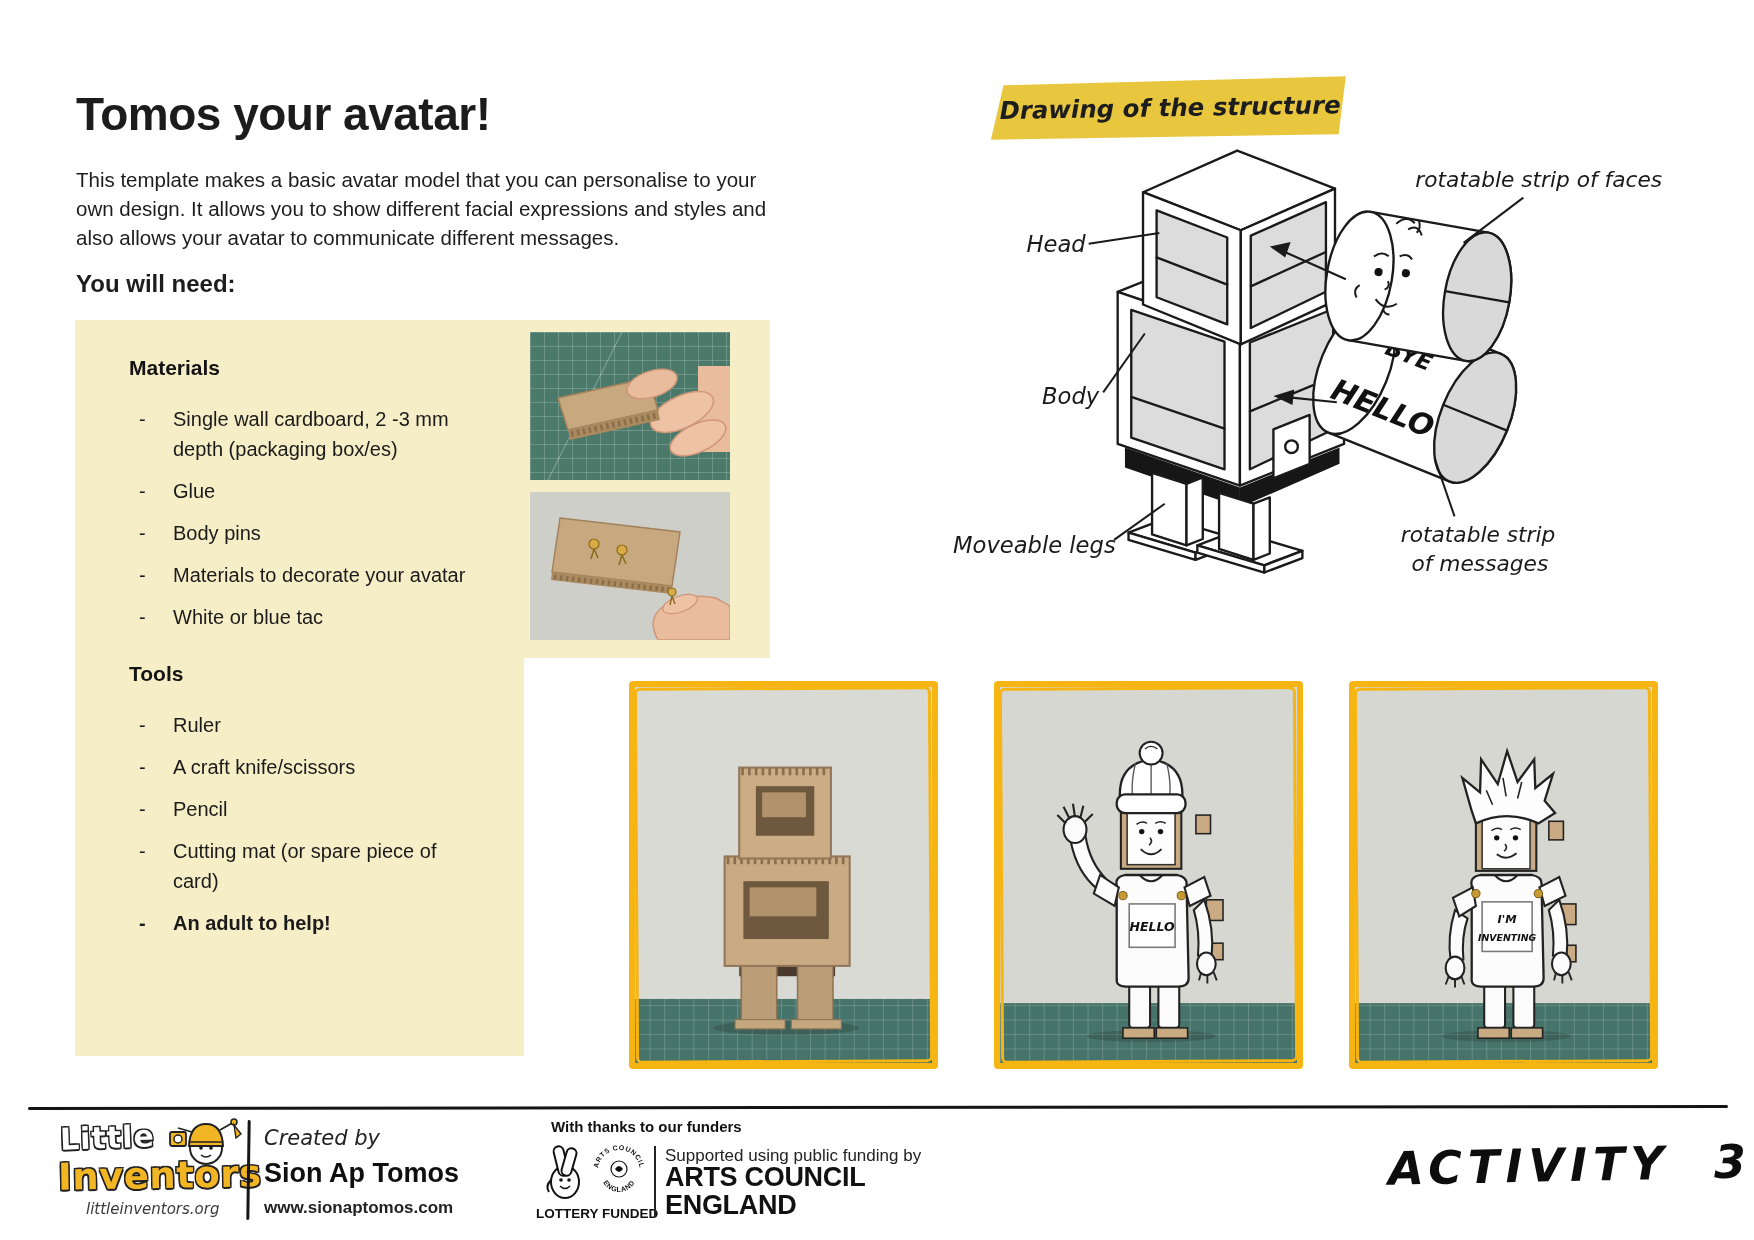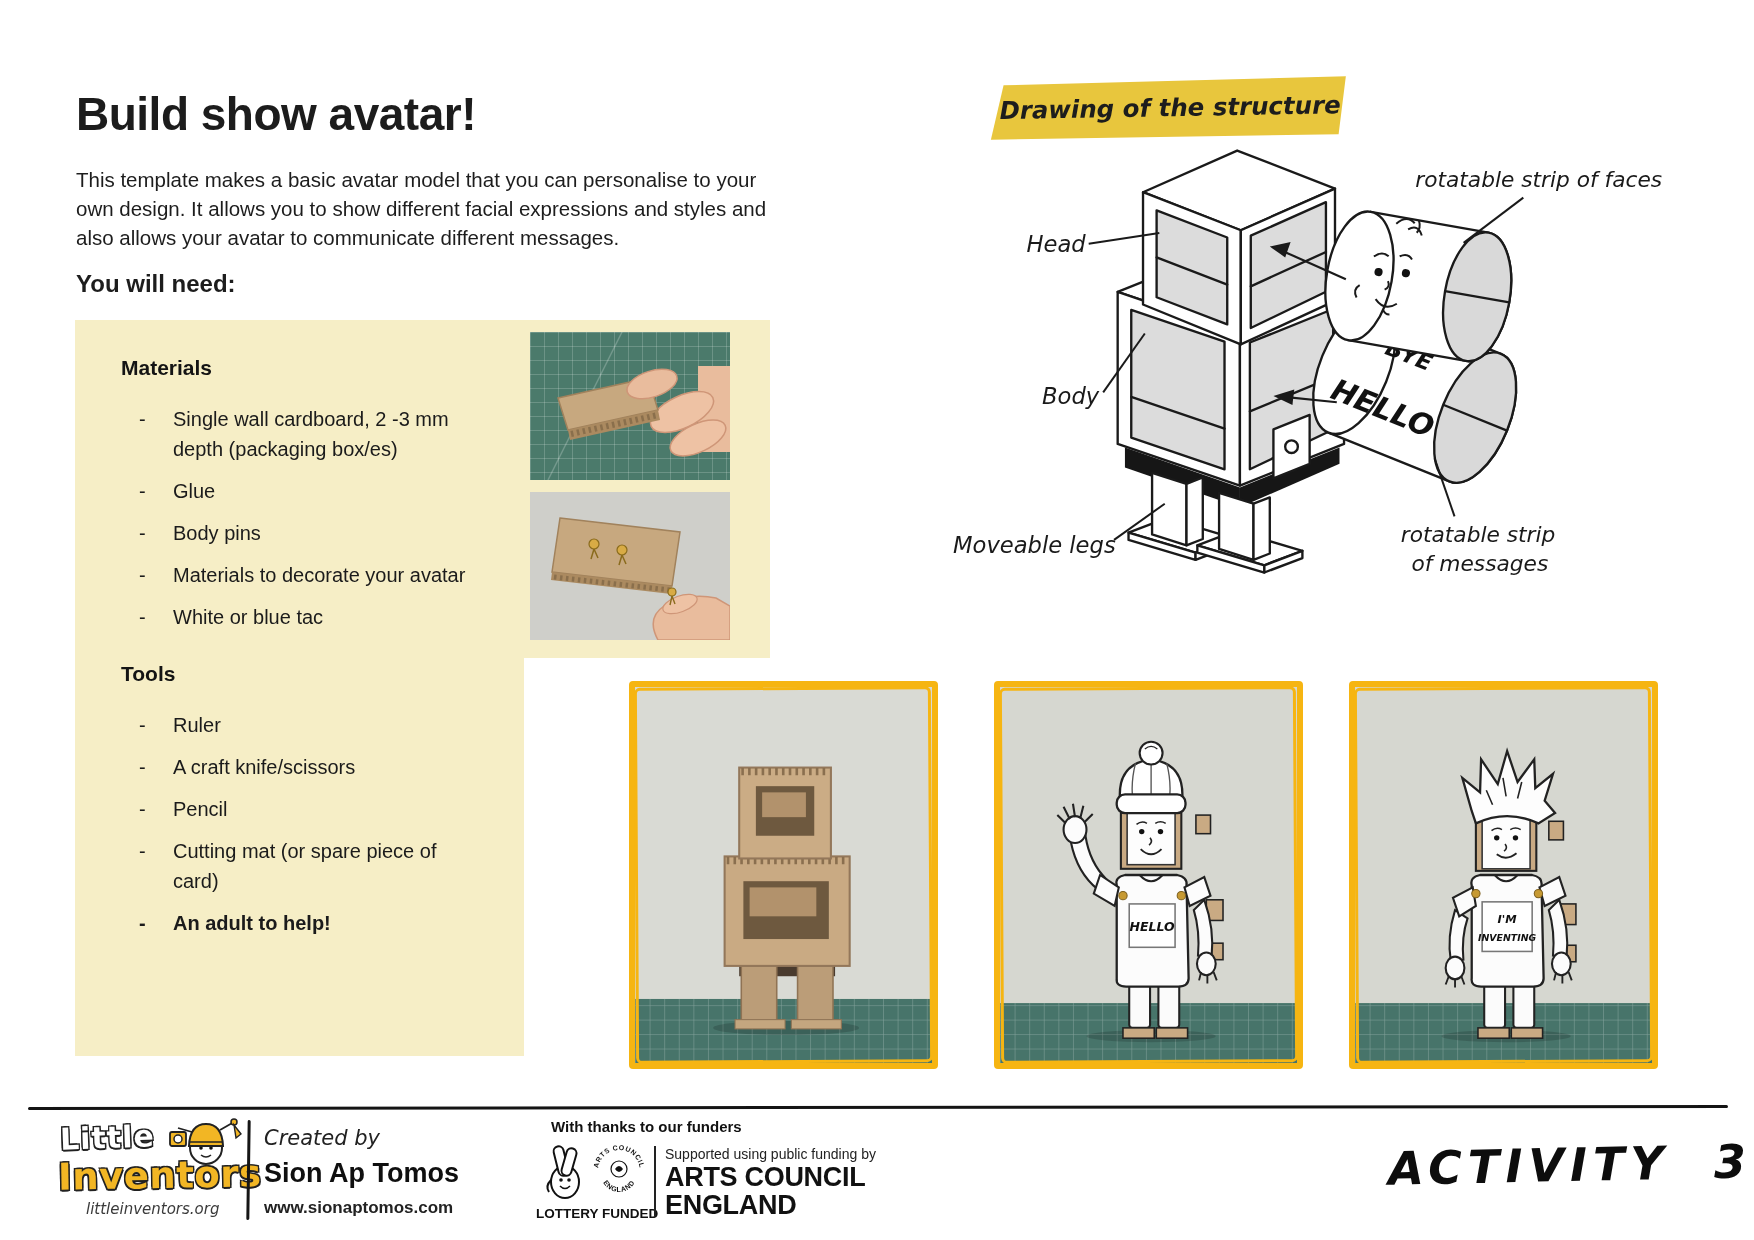--- a/index.html
+++ b/index.html
@@ -13,21 +13,21 @@
 
   
   .title { left:76px; top:56px; font-size:46px; font-weight:700; letter-spacing:-0.5px; color:#1c1c1c; }
   .intro { left:76px; top:144px; width:692px; font-size:20.5px; line-height:29px; color:#1d1d1d; }
   .need  { left:76px; top:250px; font-size:24px; font-weight:700; }
 
   .cream-box { left:75px; top:320px; width:449px; height:736px; background:#f6eec6; }
   .cream-ext { left:524px; top:320px; width:246px; height:338px; background:#f6eec6; }
 
   .supplies { left:75px; top:320px; width:449px; box-sizing:border-box; padding:36px 26px 0 46px; }
-  .supplies h3 { margin:0 0 24px 0; font-size:21px; font-weight:700; color:#141414; }
+  .supplies h3 { margin:0 0 24px 8px; font-size:21px; font-weight:700; color:#141414; }
   .supplies h3.tools { margin-top:30px; }
   .supplies ul { list-style:none; margin:12px; padding:0; }
   .supplies li { position:relative; padding-left:40px; font-size:20px; line-height:30px; margin-bottom:12px; color:#1b1b1b; }
   .supplies li::before { content:"-"; position:absolute; left:6px; top:0; }
   .supplies li.strong { font-weight:700; }
 
   .inset-photo { overflow:hidden; }
   .inset-photo svg { display:block; }
 
   
@@ -42,34 +42,34 @@
   .brand-little    { left:60px; top:1120px; font-size:30px; font-weight:800; letter-spacing:1px; transform:rotate(-2deg); }
   .brand-inventors { left:58px; top:1154px; font-size:37px; font-weight:800; letter-spacing:0.5px; transform:rotate(-1deg); }
   .brand-site { left:86px; top:1200px; font-size:15px; color:#3a3a3a; }
   .vbar1 { left:247px; top:1120px; width:3px; height:100px; background:#161616; border-radius:3px; transform:rotate(0.8deg); }
   .created-label { left:264px; top:1126px; font-size:21px; color:#222; }
   .creator-name  { left:264px; top:1158px; font-size:27px; font-weight:700; color:#0f0f0f;text-align:center; }
   .creator-site  { left:264px; top:1198px; font-size:17px; font-weight:700; color:#222; }
   .funders-heading { left:551px; top:1118px; font-size:15px; font-weight:700; color:#111; }
   .lottery-label { left:536px; top:1206px; font-size:13.5px; font-weight:700; color:#111; }
   .vbar2 { left:654px; top:1146px; width:2px; height:70px; background:#222; }
-  .arts-support { left:665px; top:1146px; font-size:14px; color:#222; }
+  .arts-support { left:665px; top:1146px; font-size:17px; color:#222; }
   .arts-line1 { left:665px; top:1162px; font-size:27px; font-weight:700; letter-spacing:-0.3px; color:#111; }
   .arts-line2 { left:665px; top:1190px; font-size:27px; font-weight:700; letter-spacing:-0.3px; color:#111; }
   .activity { left:1388px; top:1138px; font-size:46px; font-weight:700; letter-spacing:6px; word-spacing:22px; color:#0d0d0d; transform:rotate(-1.2deg); }
 
   svg text { font-family:"Liberation Sans", sans-serif; }
   svg text.hand { font-family:"DejaVu Sans", sans-serif; font-style:italic; }
 </style>
 </head>
 <body>
 
 <div class="page">
 
-  <h1 class="abs title">Build show avatar!</h1>
+  <h1 class="abs title">Tomos your avatar!</h1>
   <p class="abs intro">This template makes a basic avatar model that you can personalise to your own design. It allows you to show different facial expressions and styles and also allows your avatar to communicate different messages.</p>
   <h2 class="abs need">You will need:</h2>
 
   <div class="abs cream-box"></div>
   <div class="abs cream-ext"></div>
 
   <div class="abs supplies">
     <h3>Materials</h3>
     <ul>
       <li><span>Single wall cardboard, 2 -3 mm depth (packaging box/es)</span></li>

